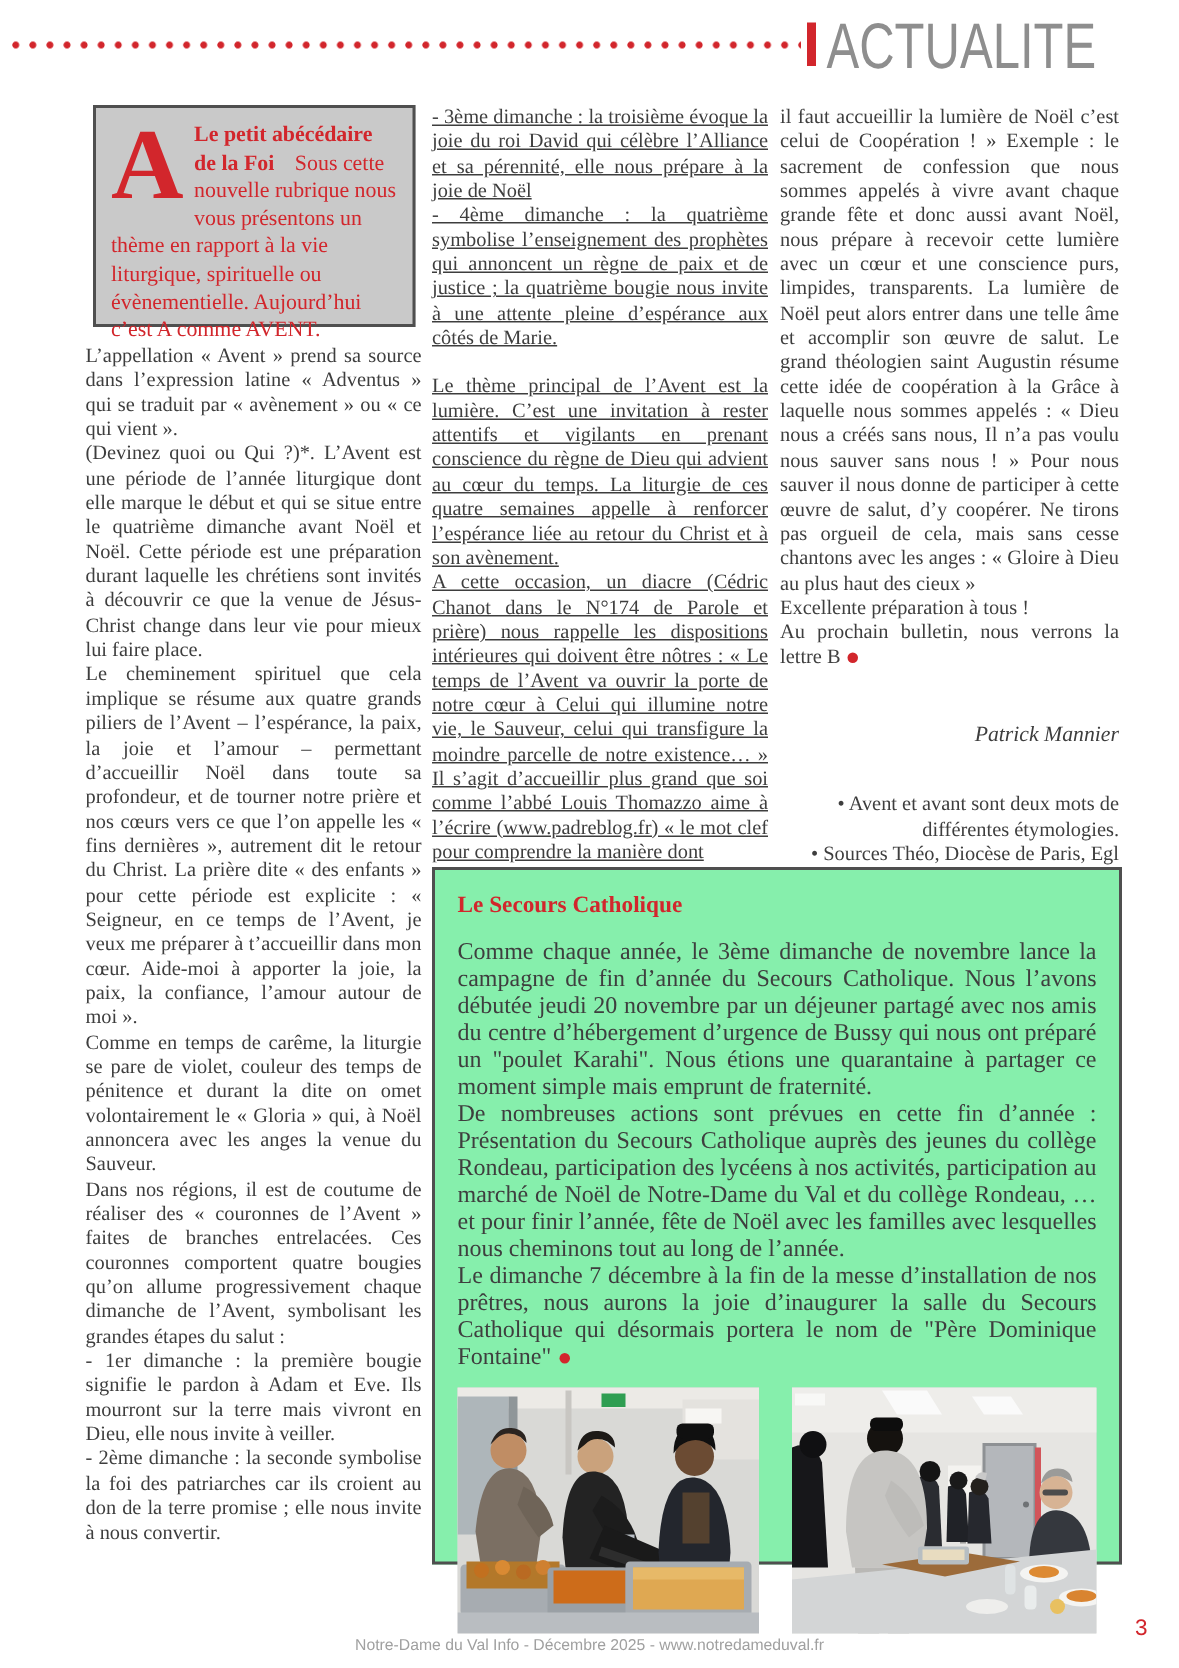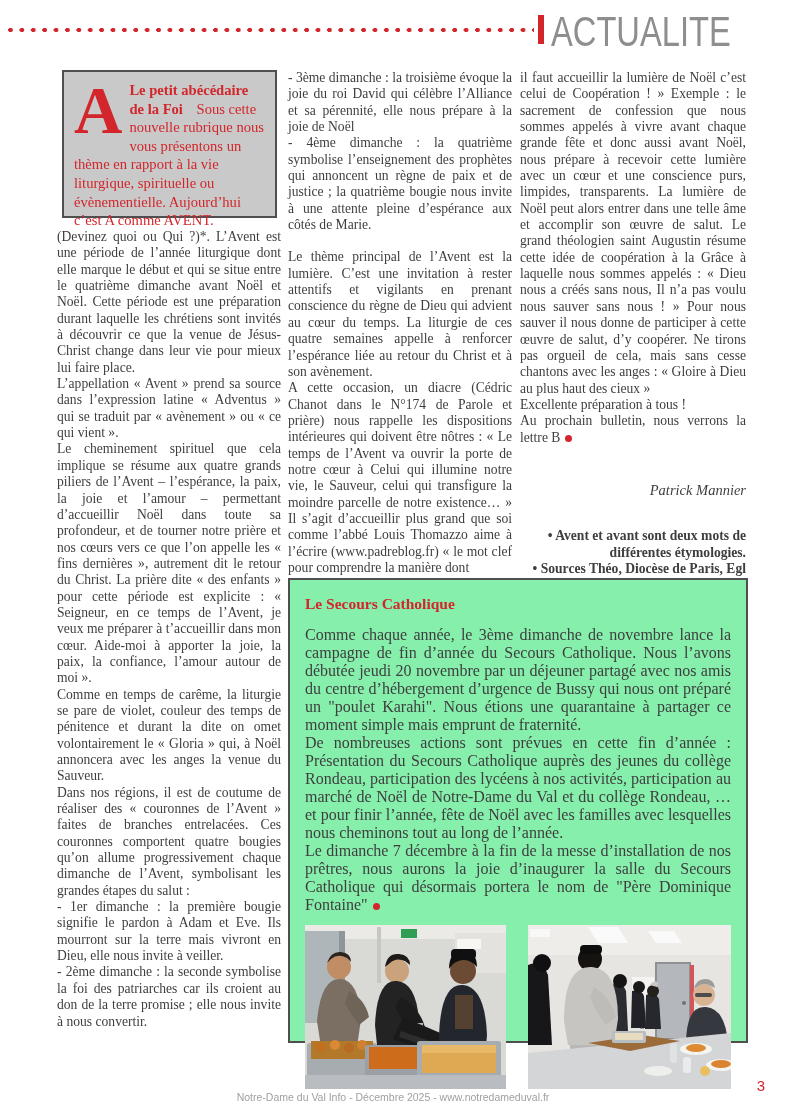--- a/index.html
+++ b/index.html
@@ -21,42 +21,42 @@
     position:absolute; left:551px; top:10px;
     font-family:"Liberation Sans", sans-serif; font-size:43px; font-weight:400;
     color:#8e8e8e; white-space:nowrap; letter-spacing:0px;
     transform:scaleX(0.76); transform-origin:left top; line-height:1;
   }
 
   
   .col { position:absolute; top:70px; font-size:13.6px; line-height:16.35px; text-align:justify; }
   .col p { margin:0; hyphens:auto; -webkit-hyphens:auto; }
   #col1 { left:57px;  width:224px; }
-  #col2 { left:288px; width:224px; }
+  #col2 { left:288px; width:224px;text-decoration:underline; }
   #col3 { left:520px; width:226px; }
   .gap-top { margin-top:16px !important; }
 
   
   .abox {
     box-sizing:border-box; width:215px; height:148px; margin:0 0 11px 5px;
     background:var(--boxgray); border:2px solid var(--boxborder);
     padding:9px 10px 6px 10px; color:var(--red);
     font-size:14.6px; line-height:18.6px; text-align:left;
   }
   .abox .dropcap {
     float:left; font-size:67px; line-height:54px; font-weight:bold;
     margin:2px 8px 0 0; letter-spacing:-1px;
   }
   .abox b { margin-right:10px; }
 
   .red-heading { color:var(--red); font-weight:bold; }
 
   
   .signature { text-align:right; font-style:italic; font-size:14.5px; margin-top:36px !important; }
-  .notes { text-align:right; margin-top:30px !important;font-weight:bold; }
+  .notes { text-align:right; margin-top:30px !important; }
   .note-line { margin:0; text-align:right; }
 
   .red-dot {
     display:inline-block; width:7px; height:7px; border-radius:50%;
     background:var(--red); margin-left:5px; vertical-align:baseline;
   }
 
   
   .secours {
     position:absolute; left:288px; top:578px; width:460px; height:465px;
@@ -86,22 +86,22 @@
   <div class="hdr-dots"></div>
   <div class="hdr-bar"></div>
   <div class="hdr-title">ACTUALITE</div>
 
   <div class="col" id="col1">
     <div class="abox">
       <span class="dropcap">A</span>
       <b>Le petit abécédaire de la Foi</b>
       <span>Sous cette nouvelle rubrique nous vous présentons un thème en rapport à la vie liturgique, spirituelle ou évènementielle. Aujourd’hui c’est A comme AVENT.</span>
     </div>
+    <p>L’appellation « Avent » prend sa source dans l’expression latine « Adventus » qui se traduit par « avènement » ou « ce qui vient ».</p>
     <p>(Devinez quoi ou Qui ?)*. L’Avent est une période de l’année liturgique dont elle marque le début et qui se situe entre le quatrième dimanche avant Noël et Noël. Cette période est une préparation durant laquelle les chrétiens sont invités à découvrir ce que la venue de Jésus-Christ change dans leur vie pour mieux lui faire place.</p>
-    <p>L’appellation « Avent » prend sa source dans l’expression latine « Adventus » qui se traduit par « avènement » ou « ce qui vient ».</p>
     <p>Le cheminement spirituel que cela implique se résume aux quatre grands piliers de l’Avent – l’espérance, la paix, la joie et l’amour – permettant d’accueillir Noël dans toute sa profondeur, et de tourner notre prière et nos cœurs vers ce que l’on appelle les « fins dernières », autrement dit le retour du Christ. La prière dite « des enfants » pour cette période est explicite : « Seigneur, en ce temps de l’Avent, je veux me préparer à t’accueillir dans mon cœur. Aide-moi à apporter la joie, la paix, la confiance, l’amour autour de moi ».</p>
     <p>Comme en temps de carême, la liturgie se pare de violet, couleur des temps de pénitence et durant la dite on omet volontairement le « Gloria » qui, à Noël annoncera avec les anges la venue du Sauveur.</p>
     <p>Dans nos régions, il est de coutume de réaliser des « couronnes de l’Avent » faites de branches entrelacées. Ces couronnes comportent quatre bougies qu’on allume progressivement chaque dimanche de l’Avent, symbolisant les grandes étapes du salut :</p>
     <p>- 1er dimanche : la première bougie signifie le pardon à Adam et Eve. Ils mourront sur la terre mais vivront en Dieu, elle nous invite à veiller.</p>
     <p>- 2ème dimanche : la seconde symbolise la foi des patriarches car ils croient au don de la terre promise ; elle nous invite à nous convertir.</p>
   </div>
 
   <div class="col" id="col2">
     <p>- 3ème dimanche : la troisième évoque la joie du roi David qui célèbre l’Alliance et sa pérennité, elle nous prépare à la joie de Noël</p>
     <p>- 4ème dimanche : la quatrième symbolise l’enseignement des prophètes qui annoncent un règne de paix et de justice ; la quatrième bougie nous invite à une attente pleine d’espérance aux côtés de Marie.</p>

